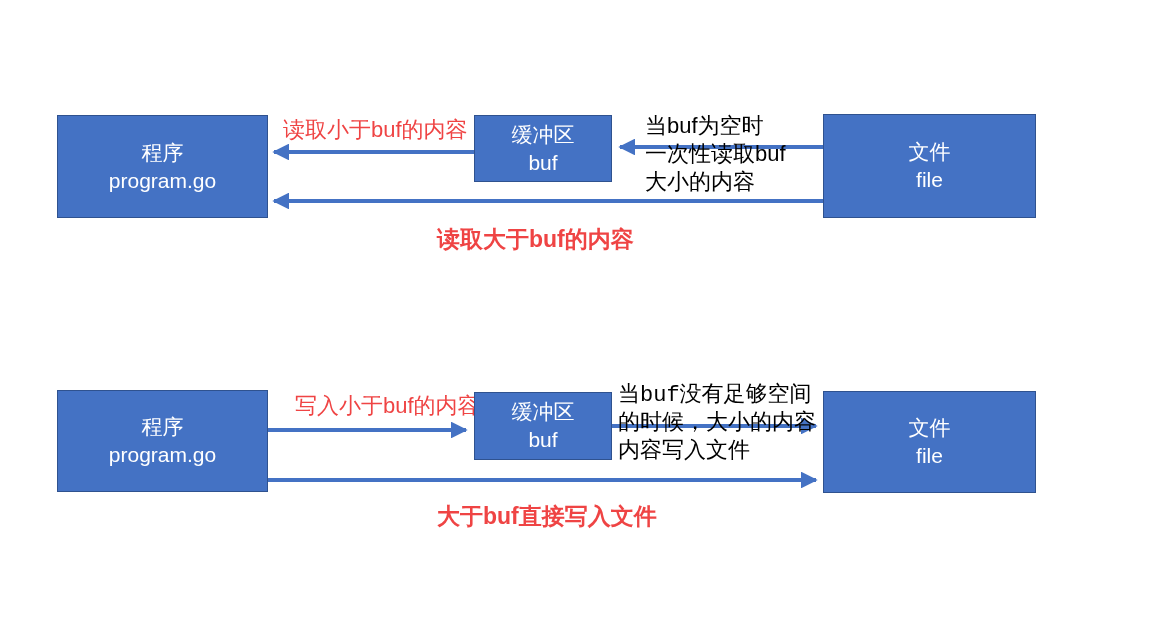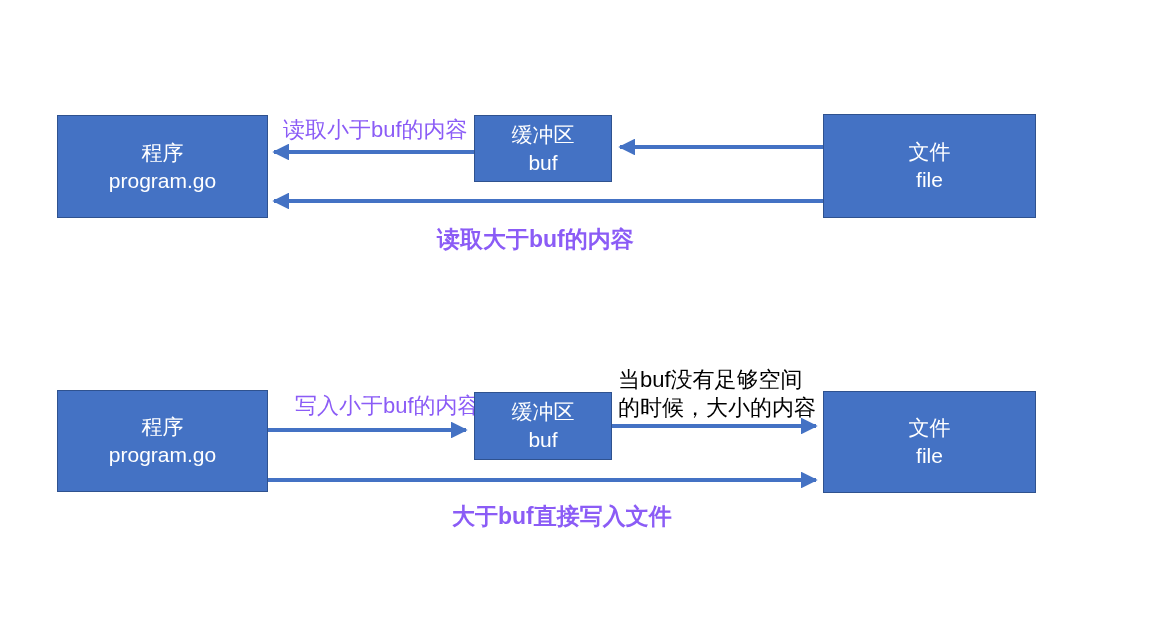--- a/index.html
+++ b/index.html
@@ -25,21 +25,21 @@
     align-items: center;
     justify-content: center;
     color: #ffffff;
     text-align: center;
     line-height: 28px;
     font-size: 21px;
   }
   .box .box-line { white-space: nowrap; }
   .lbl {
     position: absolute;
-    color: #8b5cf6;
+    color: #ef4444;
     font-size: 22px;
     line-height: 28px;
     white-space: nowrap;
   }
   .lbl.big { font-size: 23px; font-weight: bold; }
   .lbl-block { position: absolute; }
   .lbl-block .lbl-line {
     color: #000000;
     font-size: 22px;
     line-height: 28px;
@@ -101,40 +101,46 @@
     <div class="box-line">buf</div>
   </div>
 
   <div class="box" style="left:823px; top:114px; width:213px; height:104px;">
     <div class="box-line">文件</div>
     <div class="box-line">file</div>
   </div>
 
   <div class="lbl" style="left:283px; top:116px;">读取小于buf的内容</div>
 
+  <div class="lbl-block" style="left:645px; top:112px;">
+    <div class="lbl-line">当buf为空时</div>
+    <div class="lbl-line">一次性读取buf</div>
+    <div class="lbl-line">大小的内容</div>
+  </div>
 
   <div class="lbl big" style="left:437px; top:225px;">读取大于buf的内容</div>
 
   <div class="box" style="left:57px; top:390px; width:211px; height:102px;">
     <div class="box-line">程序</div>
     <div class="box-line">program.go</div>
   </div>
 
   <div class="box" style="left:474px; top:392px; width:138px; height:68px;">
     <div class="box-line">缓冲区</div>
     <div class="box-line">buf</div>
   </div>
 
   <div class="box" style="left:823px; top:391px; width:213px; height:102px;">
     <div class="box-line">文件</div>
     <div class="box-line">file</div>
   </div>
 
   <div class="lbl" style="left:283px; top:392px;margin-left:12px;">写入小于buf的内容</div>
 
-  <div class="lbl-block" style="left:618px; top:366px;">
+  <div class="lbl-block" style="left:618px; top:382px;font-family:Liberation Mono, monospace;">
     <div class="lbl-line">当buf没有足够空间</div>
     <div class="lbl-line">的时候，大小的内容</div>
+    <div class="lbl-line">内容写入文件</div>
   </div>
 
-  <div class="lbl big" style="left:437px; top:502px;margin-left:15px;">大于buf直接写入文件</div>
+  <div class="lbl big" style="left:437px; top:502px;">大于buf直接写入文件</div>
 
 </div>
 
 </body></html>

